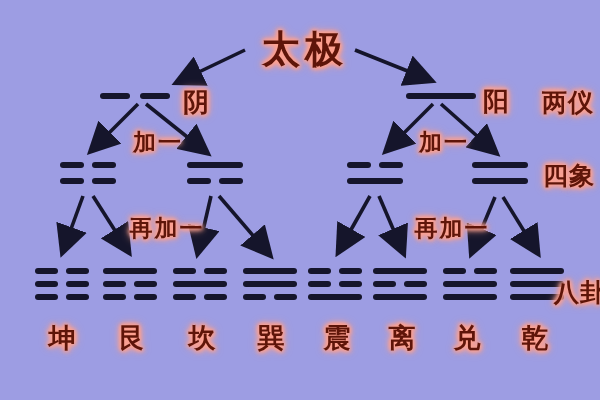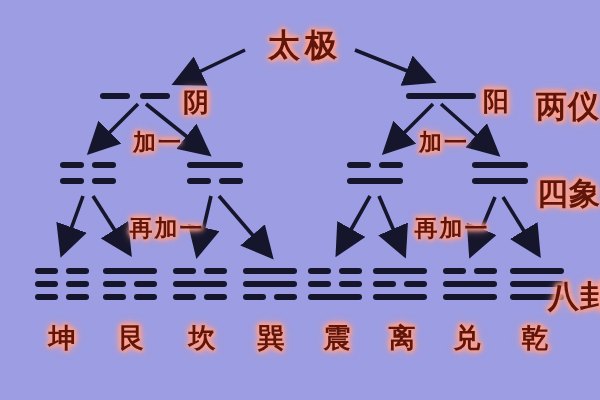--- a/index.html
+++ b/index.html
@@ -5,24 +5,24 @@
   html,body{margin:0;padding:0;}
   body{font-family:"DejaVu Sans",sans-serif;}
   .canvas{position:relative;width:600px;height:400px;overflow:hidden;
           background:var(--bg,#9d9de3);}
   
   .glow{position:absolute;color:var(--ink,#5f1509);font-weight:bold;white-space:nowrap;
         text-shadow:0 0 4px var(--glow,#ffa18e),0 0 7px var(--glow,#ffa18e),
                     0 0 11px var(--glow,#ffa18e),1px 1px 5px var(--glow,#ffa18e),
                     -1px -1px 5px var(--glow,#ffa18e);}
   .center{transform:translateX(-50%);}
-  .title{font-size:32px;letter-spacing:5px;}
+  .title{font-size:38px;letter-spacing:5px;}
   .big{font-size:26px;}
   .mid{font-size:23px;letter-spacing:2px;}
-  .stage{font-size:31px;letter-spacing:1px;}
+  .stage{font-size:25px;letter-spacing:1px;}
   .tname{font-size:27px;}
   
   .symbol{position:absolute;display:flex;flex-direction:column;}
   .symbol .row{display:flex;justify-content:space-between;height:6px;}
   .symbol .bar{background:var(--line,#15152b);height:100%;border-radius:3px;}
   .symbol .bar.full{width:100%;}
   .symbol .bar.seg{width:43%;}
   .sym-mono{width:70px;}
   .sym-di{width:56px;gap:10px;}
   .sym-tri{width:54px;gap:7px;}
@@ -102,21 +102,21 @@
       </div>
     </div>
   <div class="symbol sym-di" style="left:472px;top:162px;">
       <div class="row">
         <span class="bar full"></span>
       </div>
       <div class="row">
         <span class="bar full"></span>
       </div>
     </div>
-  <div class="glow stage center" style="left:569px;top:173px;">四象</div>
+  <div class="glow stage center" style="left:569px;top:159px;">四象</div>
   <div class="glow mid center" style="left:167px;top:213px;">再加一</div>
   <div class="glow mid center" style="left:452px;top:213px;">再加一</div>
 
   <div class="symbol sym-tri" style="left:35px;top:268px;">
       <div class="row">
         <span class="bar seg"></span>
         <span class="bar seg"></span>
       </div>
       <div class="row">
         <span class="bar seg"></span>

